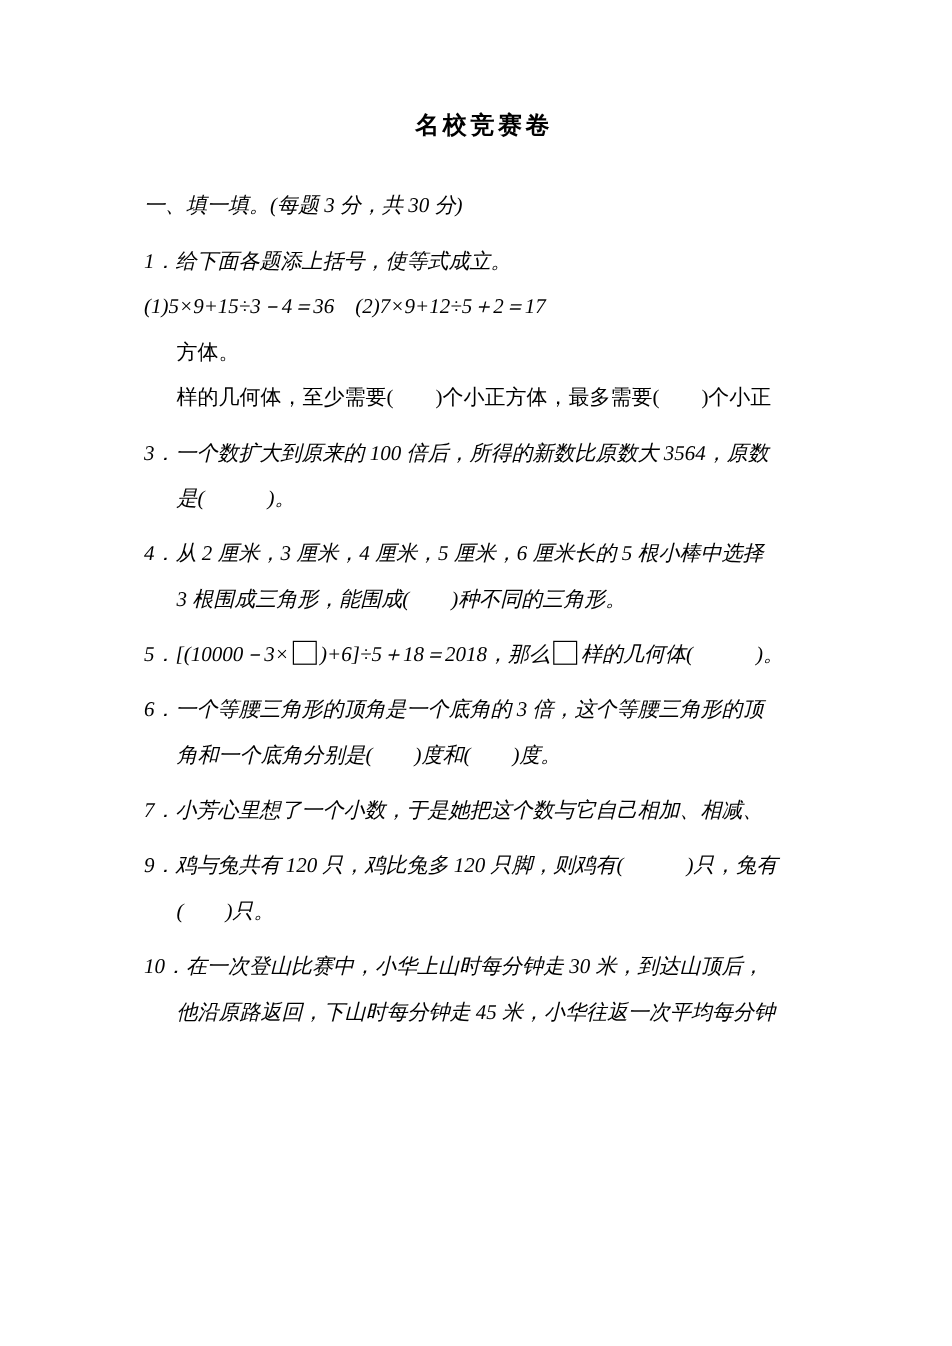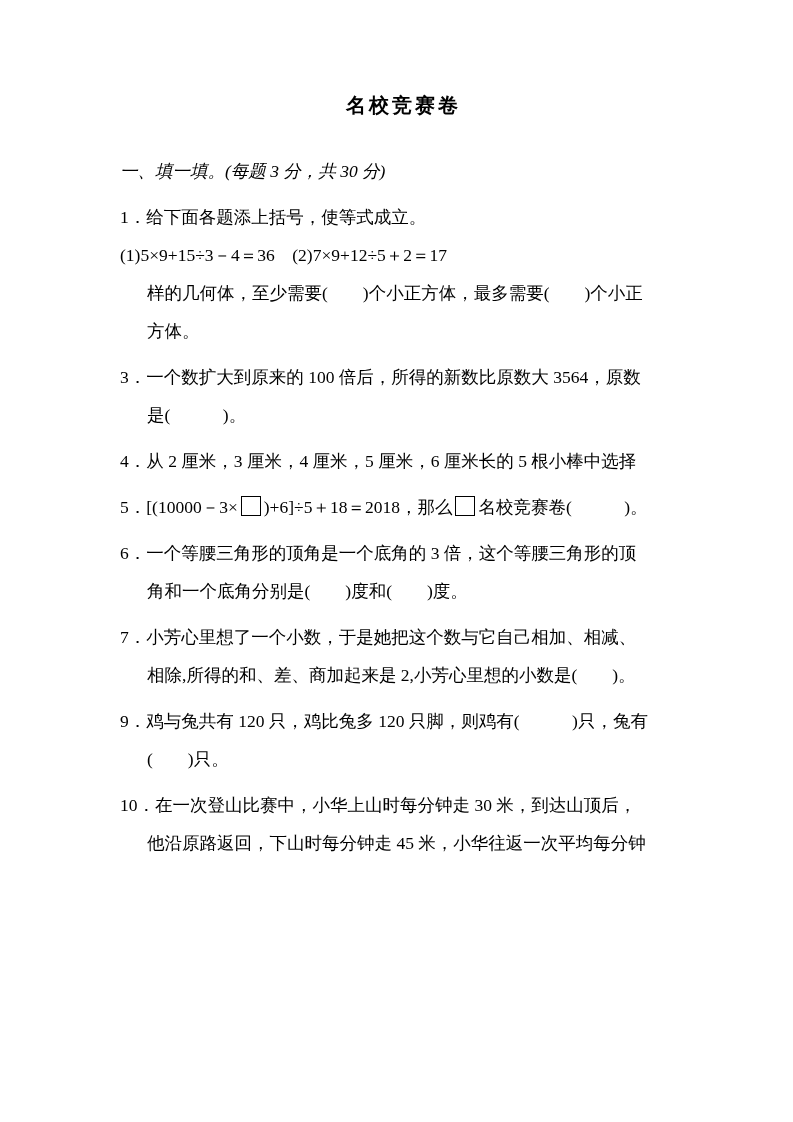--- a/index.html
+++ b/index.html
@@ -21,21 +21,21 @@
     line-height: 26px;
   }
   .section {
     margin-top: 34px;
     font-size: 17.5px;
     line-height: 38px;
     white-space: nowrap;
     font-style: italic;
   }
   .q { font-size: 17.5px; }
-  .mt8 { margin-top: 8px; }
+  .mt8 { margin-top: 8px; font-style: italic; }
   .qline {
     line-height: 38px;
     white-space: nowrap;
   }
   .cont { margin-left: 27px; }
   .shape {
     display: inline-block;
     vertical-align: -6px;
     margin: 0 3px;
   }
@@ -56,45 +56,45 @@
   <div class="title">名校竞赛卷</div>
 
   <div class="section">一、填一填。(每题 3 分，共 30 分)</div>
 
   <div class="q mt8">
     <div class="qline">1．给下面各题添上括号，使等式成立。</div>
     <div class="qline">(1)5×9+15÷3－4＝36　(2)7×9+12÷5＋2＝17</div>
   </div>
 
   <div class="q">
+    <div class="qline cont">方体。</div>
     <div class="qline cont">样的几何体，至少需要(　　)个小正方体，最多需要(　　)个小正</div>
-    <div class="qline cont">方体。</div>
   </div>
 
   <div class="q mt8">
     <div class="qline">3．一个数扩大到原来的 100 倍后，所得的新数比原数大 3564，原数</div>
     <div class="qline cont">是(　　　)。</div>
   </div>
 
   <div class="q mt8">
     <div class="qline">4．从 2 厘米，3 厘米，4 厘米，5 厘米，6 厘米长的 5 根小棒中选择</div>
+    <div class="qline cont">3 根围成三角形，能围成(　　)种不同的三角形。</div>
   </div>
 
   <div class="q mt8">
-    <div class="qline"><span>5．[(10000－3×</span><span class="blankbox"></span><span>)+6]÷5＋18＝2018，那么</span><span class="blankbox"></span><span>名校竞赛卷(　　　)。</span></div>
+    <div class="qline"><span>5．[(10000－3×</span><span class="blankbox"></span><span>)+6]÷5＋18＝2018，那么</span><span class="blankbox"></span><span>样的几何体(　　　)。</span></div>
   </div>
 
   <div class="q mt8">
     <div class="qline">6．一个等腰三角形的顶角是一个底角的 3 倍，这个等腰三角形的顶</div>
     <div class="qline cont">角和一个底角分别是(　　)度和(　　)度。</div>
   </div>
 
   <div class="q mt8">
     <div class="qline">7．小芳心里想了一个小数，于是她把这个数与它自己相加、相减、</div>
-    <div class="qline cont">相除,所得的和、差、商加起来是 2,小芳心里想的小数是(　　)。</div>
   </div>
 
 
   <div class="q mt8">
     <div class="qline">9．鸡与兔共有 120 只，鸡比兔多 120 只脚，则鸡有(　　　)只，兔有</div>
     <div class="qline cont">(　　)只。</div>
   </div>
 
   <div class="q mt8">
     <div class="qline">10．在一次登山比赛中，小华上山时每分钟走 30 米，到达山顶后，</div>

